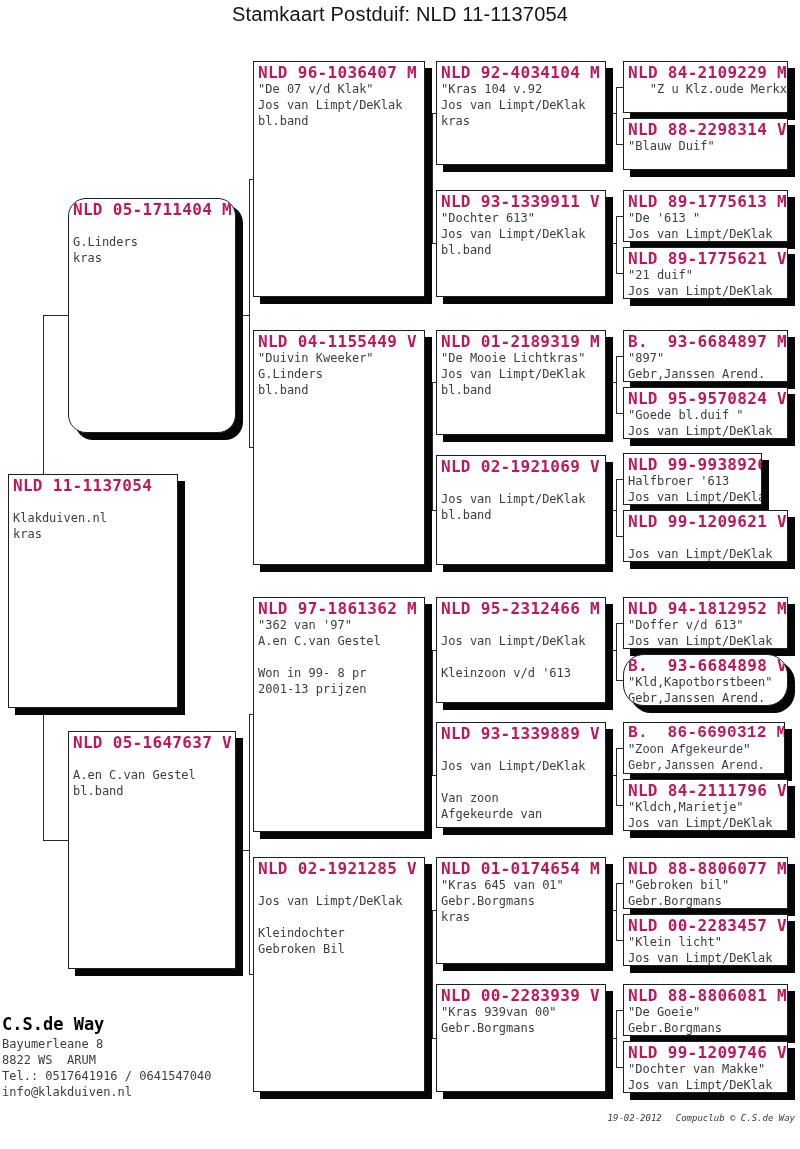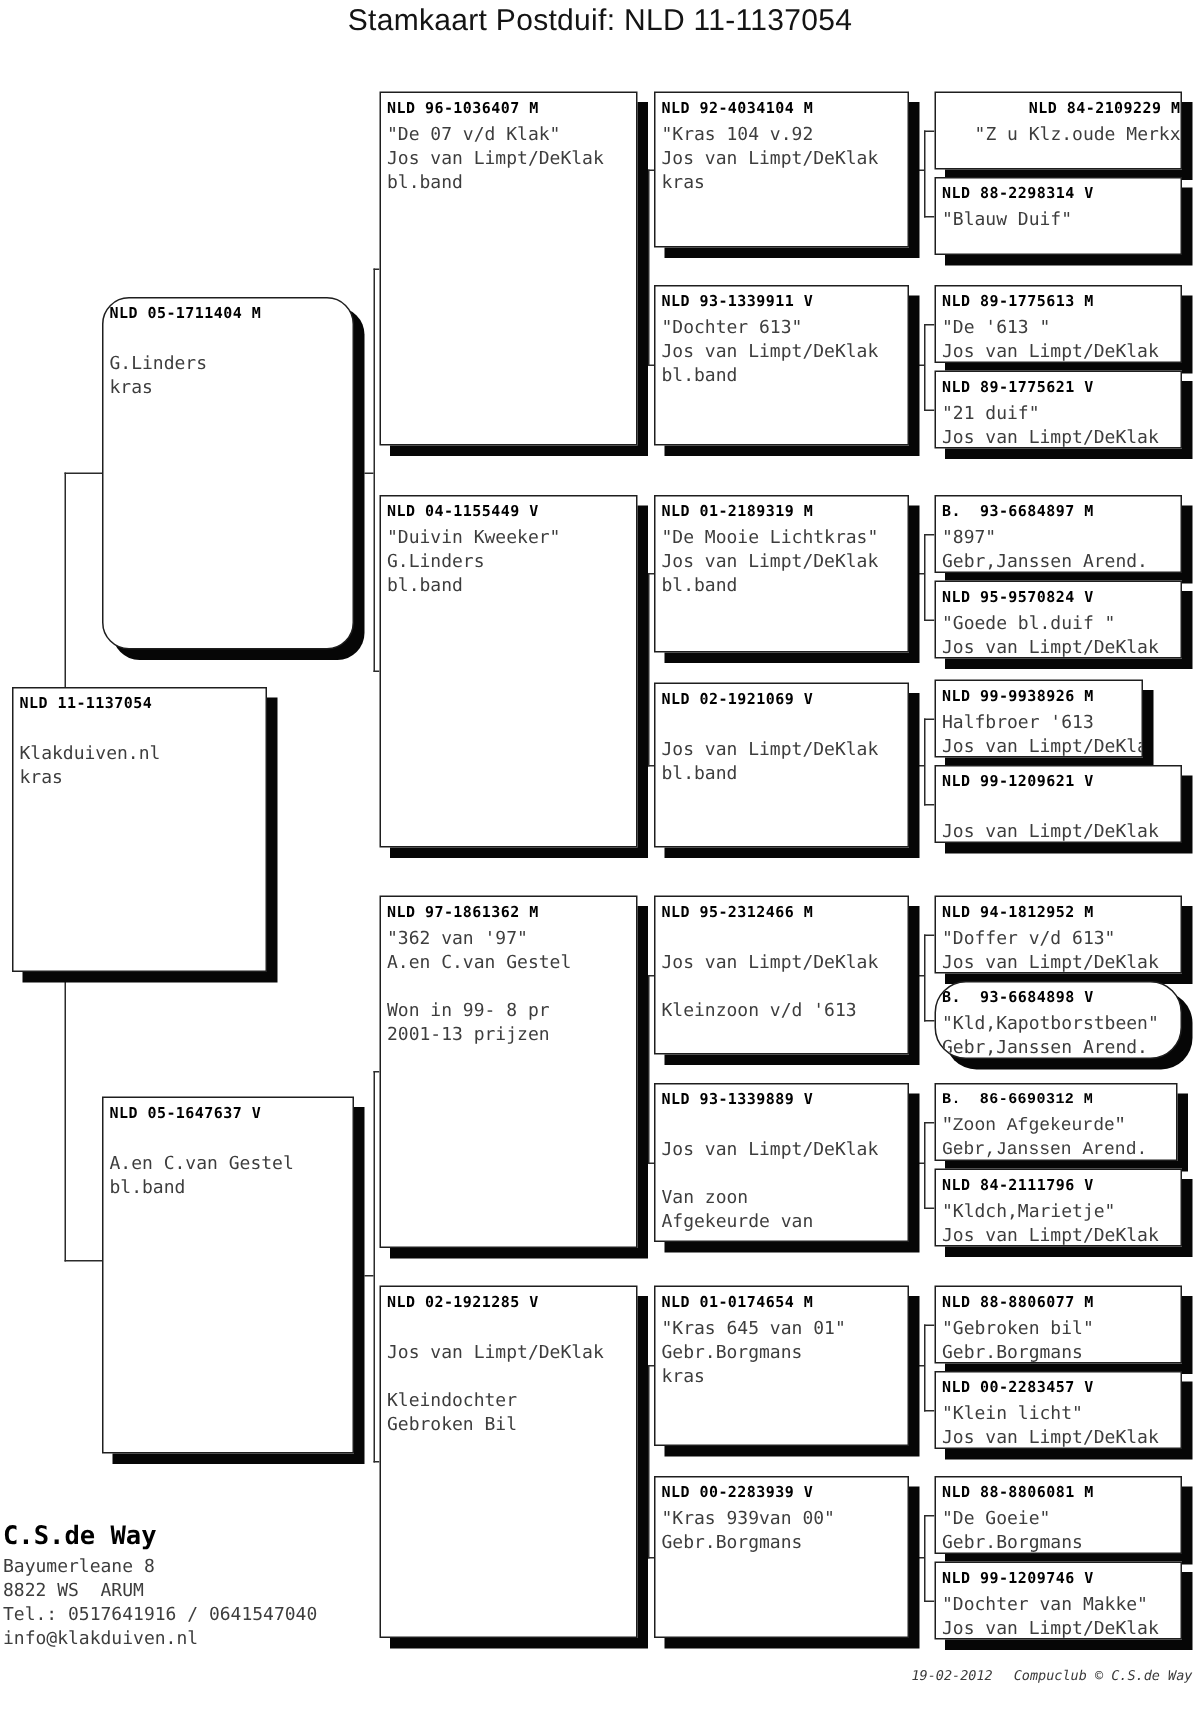--- a/index.html
+++ b/index.html
@@ -12,21 +12,21 @@
     font-family:"Liberation Sans", sans-serif;font-size:20px;font-weight:400;
     color:#141414;margin:0;letter-spacing:0.2px;
   }
   .connector{position:absolute;background:#2b2b2b;z-index:1;}
   .pbox{
     position:absolute;z-index:2;background:#ffffff;border:1px solid #1e1e1e;
     box-shadow:7px 7px 0 0 #060606;box-sizing:border-box;
     padding:2px 0 0 4px;overflow:hidden;
   }
   .pbox-header{
-    font-size:10px;line-height:17px;font-weight:bold;color:#000000;
+    font-size:16px;line-height:17px;font-weight:bold;color:#be185d;
     white-space:pre;letter-spacing:0.3px;
   }
   .pbox-line{
     font-size:12px;line-height:16px;min-height:16px;color:#3d3d3d;white-space:pre;
   }
   .owner-block{position:absolute;left:2px;top:1013px;z-index:2;}
   .owner-name{font-size:17px;font-weight:bold;line-height:23px;color:#000;white-space:pre;}
   .owner-line{font-size:12px;line-height:16px;color:#3d3d3d;white-space:pre;}
   .footer{
     position:absolute;right:5px;top:1103px;z-index:2;
@@ -96,21 +96,21 @@
       <div class="connector" style="left: 616px; top: 883px; width: 7px; height: 1px;"></div>
       <div class="connector" style="left: 616px; top: 940px; width: 7px; height: 1px;"></div>
       <div class="connector" style="left: 606px; top: 910px; width: 10px; height: 1px;"></div>
       <div class="connector" style="left: 616px; top: 1010px; width: 1px; height: 58px;"></div>
       <div class="connector" style="left: 616px; top: 1010px; width: 7px; height: 1px;"></div>
       <div class="connector" style="left: 616px; top: 1067px; width: 7px; height: 1px;"></div>
       <div class="connector" style="left: 606px; top: 1038px; width: 10px; height: 1px;"></div>
     </div>
 
   <div id="box-layer">
-      <div class="pbox" style="left: 8px; top: 458px; width: 170px; height: 190px;">
+      <div class="pbox" style="left: 8px; top: 474px; width: 170px; height: 234px;">
         <div class="pbox-header">NLD 11-1137054</div>
         <div class="pbox-line"></div>
         <div class="pbox-line">Klakduiven.nl</div>
         <div class="pbox-line">kras</div>
       </div>
       <div class="pbox" style="left: 68px; top: 198px; width: 168px; height: 235px; border-radius: 18px;">
         <div class="pbox-header">NLD 05-1711404 M</div>
         <div class="pbox-line"></div>
         <div class="pbox-line">G.Linders</div>
         <div class="pbox-line">kras</div>

